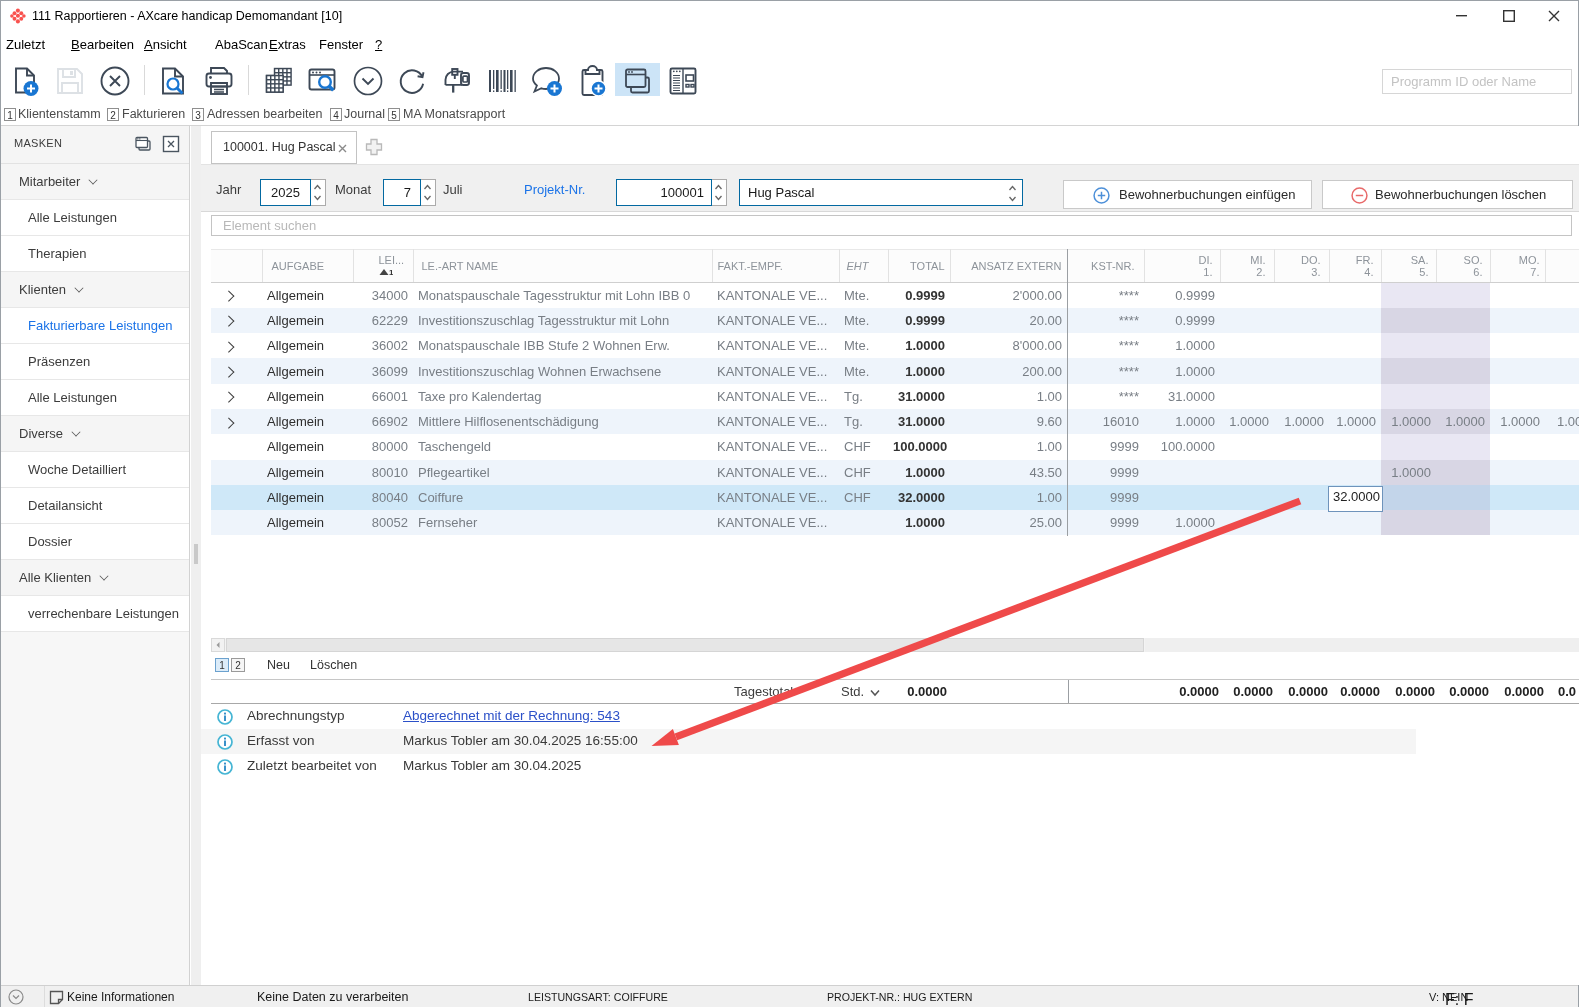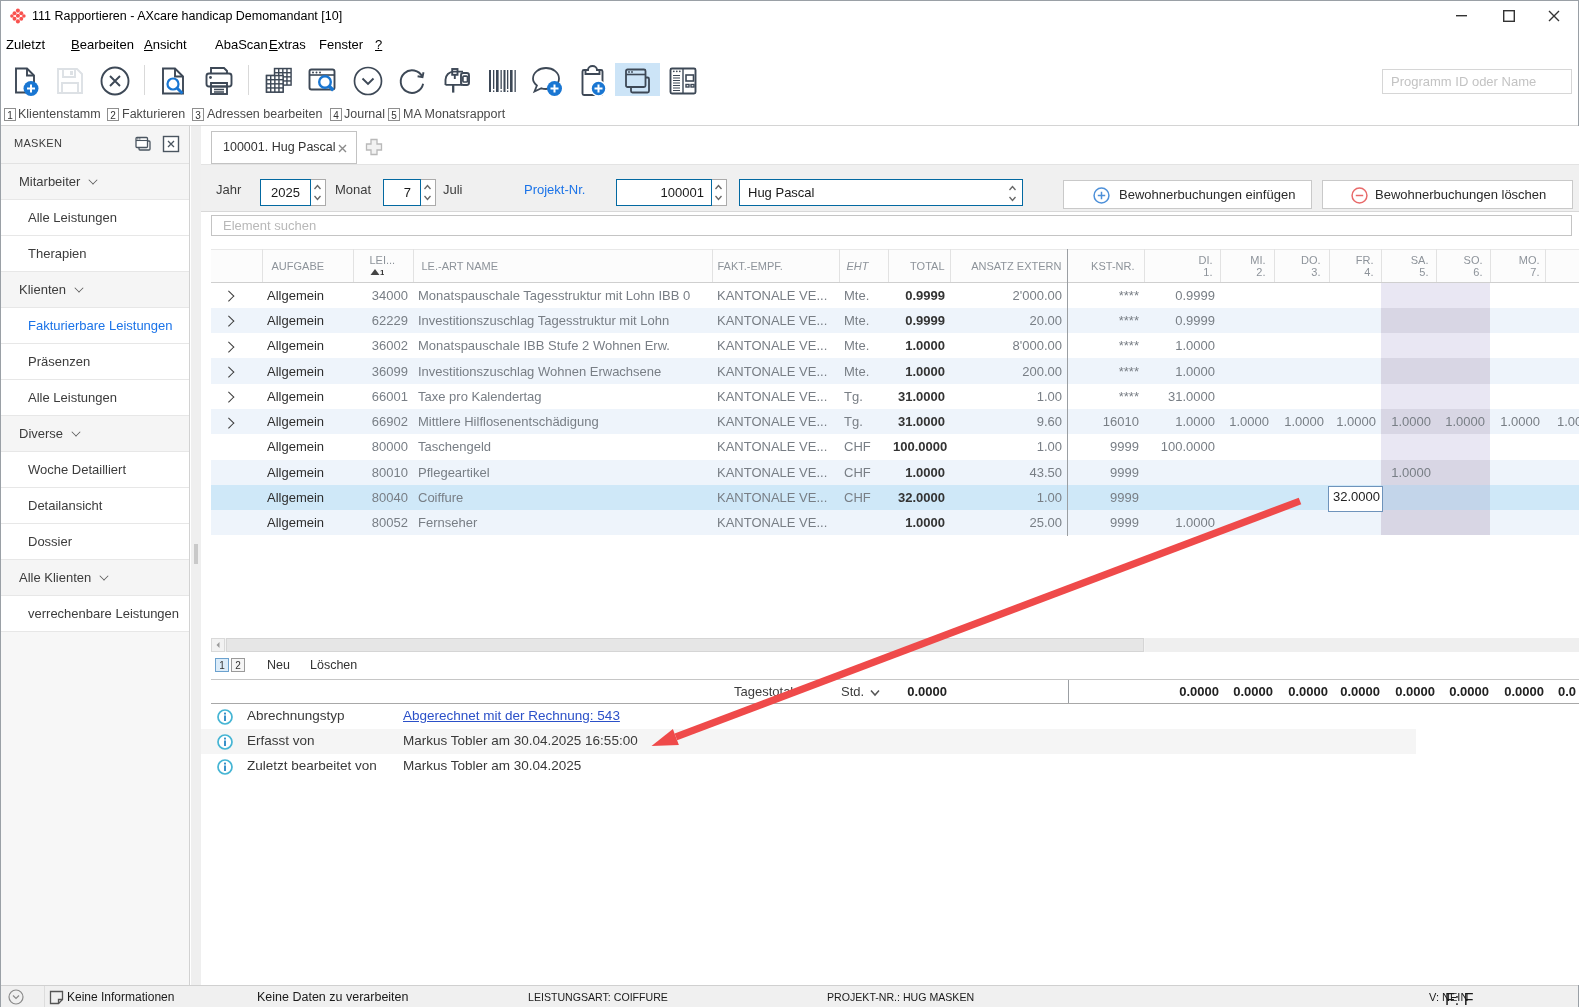--- a/index.html
+++ b/index.html
@@ -409,21 +409,21 @@
             <col style="width:52px">
             <col style="width:55px">
             <col style="width:54px">
             <col style="width:55px">
             <col style="width:35px">
         </colgroup>
         <tbody>
             <tr>
           <th></th>
               <th style="text-align:left; padding-left:9px;">AUFGABE</th>
-          <th style="text-align:left; padding-left:16px;">LEI...&nbsp; <svg width="14" height="9" viewBox="0 0 14 9" style="display:inline">
+          <th style="text-align:left; padding-left:25px;">LEI...&nbsp; <svg width="14" height="9" viewBox="0 0 14 9" style="display:inline">
                   <path d="M0.5 8 L5 2 L9.5 8 Z" fill="#444"></path>
                   <text x="10" y="8" font-size="8" fill="#333" font-weight="bold">1</text>
                 </svg></th>
           <th style="text-align:left; padding-left:8px;">LE.-ART NAME</th>
           <th style="text-align:left; padding-left:5px;">FAKT.-EMPF.</th>
           <th style="text-align:left; padding-left:7px;font-style:italic;">EHT</th>
           <th class="num">TOTAL</th>
           <th class="num">ANSATZ EXTERN</th>
           <th class="num" style="padding-right:9px;">KST-NR.</th>
           <th class="num" style="line-height:12px; padding-right:7px;">DI.<br>1.</th>
@@ -699,21 +699,21 @@
         <path d="M5 6.5 L8 9.5 L11 6.5" fill="none" stroke="#8a8a8a" stroke-width="1.2"></path>
       </svg>
     <div class="abs" style="left:43px; top:0; width:1px; height:22px; background:#dcdcdc;"></div>
     <svg class="abs" style="left:48px; top:4px;" width="15" height="15" viewBox="0 0 15 15">
         <path d="M1.5 1.5 h12 v8 l-4 4 h-8 z" fill="none" stroke="#555" stroke-width="1.3"></path>
         <path d="M13.5 9.5 h-4 v4" fill="none" stroke="#555" stroke-width="1.3"></path>
       </svg>
     <span class="abs" style="left:66px; top:4px;">Keine Informationen</span>
     <span class="abs" style="left:256px; top:4px; font-size:12.5px;">Keine Daten zu verarbeiten</span>
     <span class="abs" style="left:527px; top:5px; font-size:10.6px;">LEISTUNGSART: COIFFURE</span>
-    <span class="abs" style="left:826px; top:5px; font-size:10.6px;">PROJEKT-NR.: HUG MASKEN</span>
+    <span class="abs" style="left:826px; top:5px; font-size:10.6px;">PROJEKT-NR.: HUG EXTERN</span>
     <span class="abs" style="left:1428px; top:5px; font-size:11px;">V: NEIN</span>
     <span class="abs" style="left:1444px; top:5px; font-size:16px;">F: F</span>
   </div>
 
   <svg class="abs" style="left:640px; top:490px; pointer-events:none;" width="680" height="270" viewBox="0 0 680 270">
     <line x1="659" y1="10" x2="34.9" y2="245.9" stroke="#ef4a4a" stroke-width="7.2"></line>
     <path d="M10.5 255 L31.9 237.9 L37.9 253.9 Z" fill="#ef4a4a"></path>
   </svg>
 
 </div>

